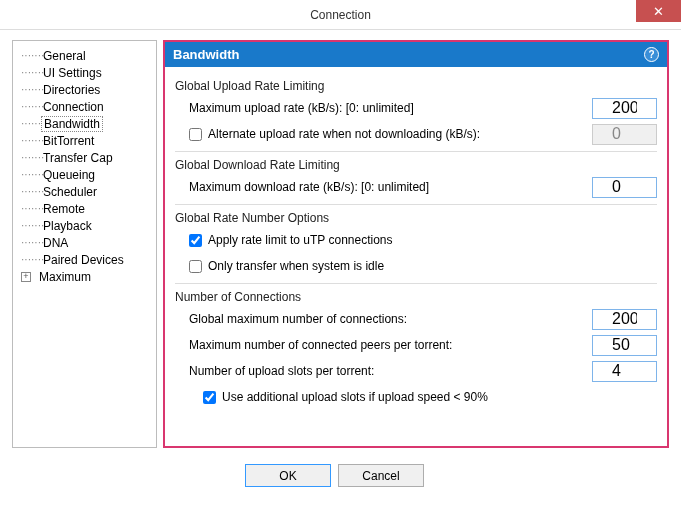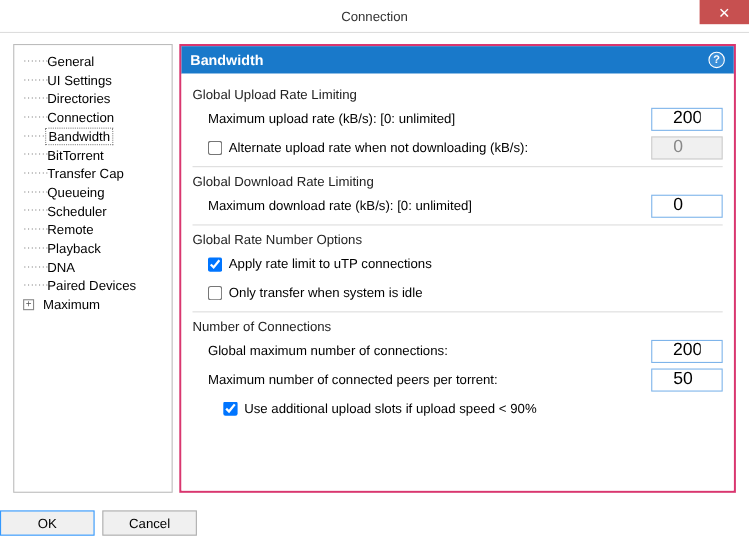--- a/index.html
+++ b/index.html
@@ -135,21 +135,21 @@
 .row input[type="checkbox"] {
   width: 13px; height: 13px;
   margin-right: 6px;
   vertical-align: middle;
 }
 .row.indent2 { margin-left: 28px; }
 .divider { border-top: 1px solid #ddd; margin: 6px 0 2px 0; }
 
 .button-bar {
   display: flex;
-  justify-content: flex-start;
+  justify-content: center;
   gap: 7px;
   padding: 8px 12px 10px 0;
 }
 .btn {
   width: 86px; height: 23px;
   background: #f0f0f0;
   border: 1px solid #adadad;
   font-family: inherit;
   font-size: 12px;
   cursor: pointer;
@@ -265,20 +265,24 @@
       <div class="divider"></div>
       <div class="section-title">Number of Connections</div>
       <div class="row">
         <span class="row-label">Global maximum number of connections:</span>
         <input type="text" value="200" style="">
       </div>
       <div class="row">
         <span class="row-label">Maximum number of connected peers per torrent:</span>
         <input type="text" value="50" style="">
       </div>
+      <div class="row">
+        <span class="row-label">Number of upload slots per torrent:</span>
+        <input type="text" value="4" style="">
+      </div>
       <div class="row indent2">
         <input type="checkbox" checked="" style="">
         <span class="row-label">Use additional upload slots if upload speed &lt; 90%</span>
       </div>
 
     </div>
   </div>
 </div>
 
 <div class="button-bar">

